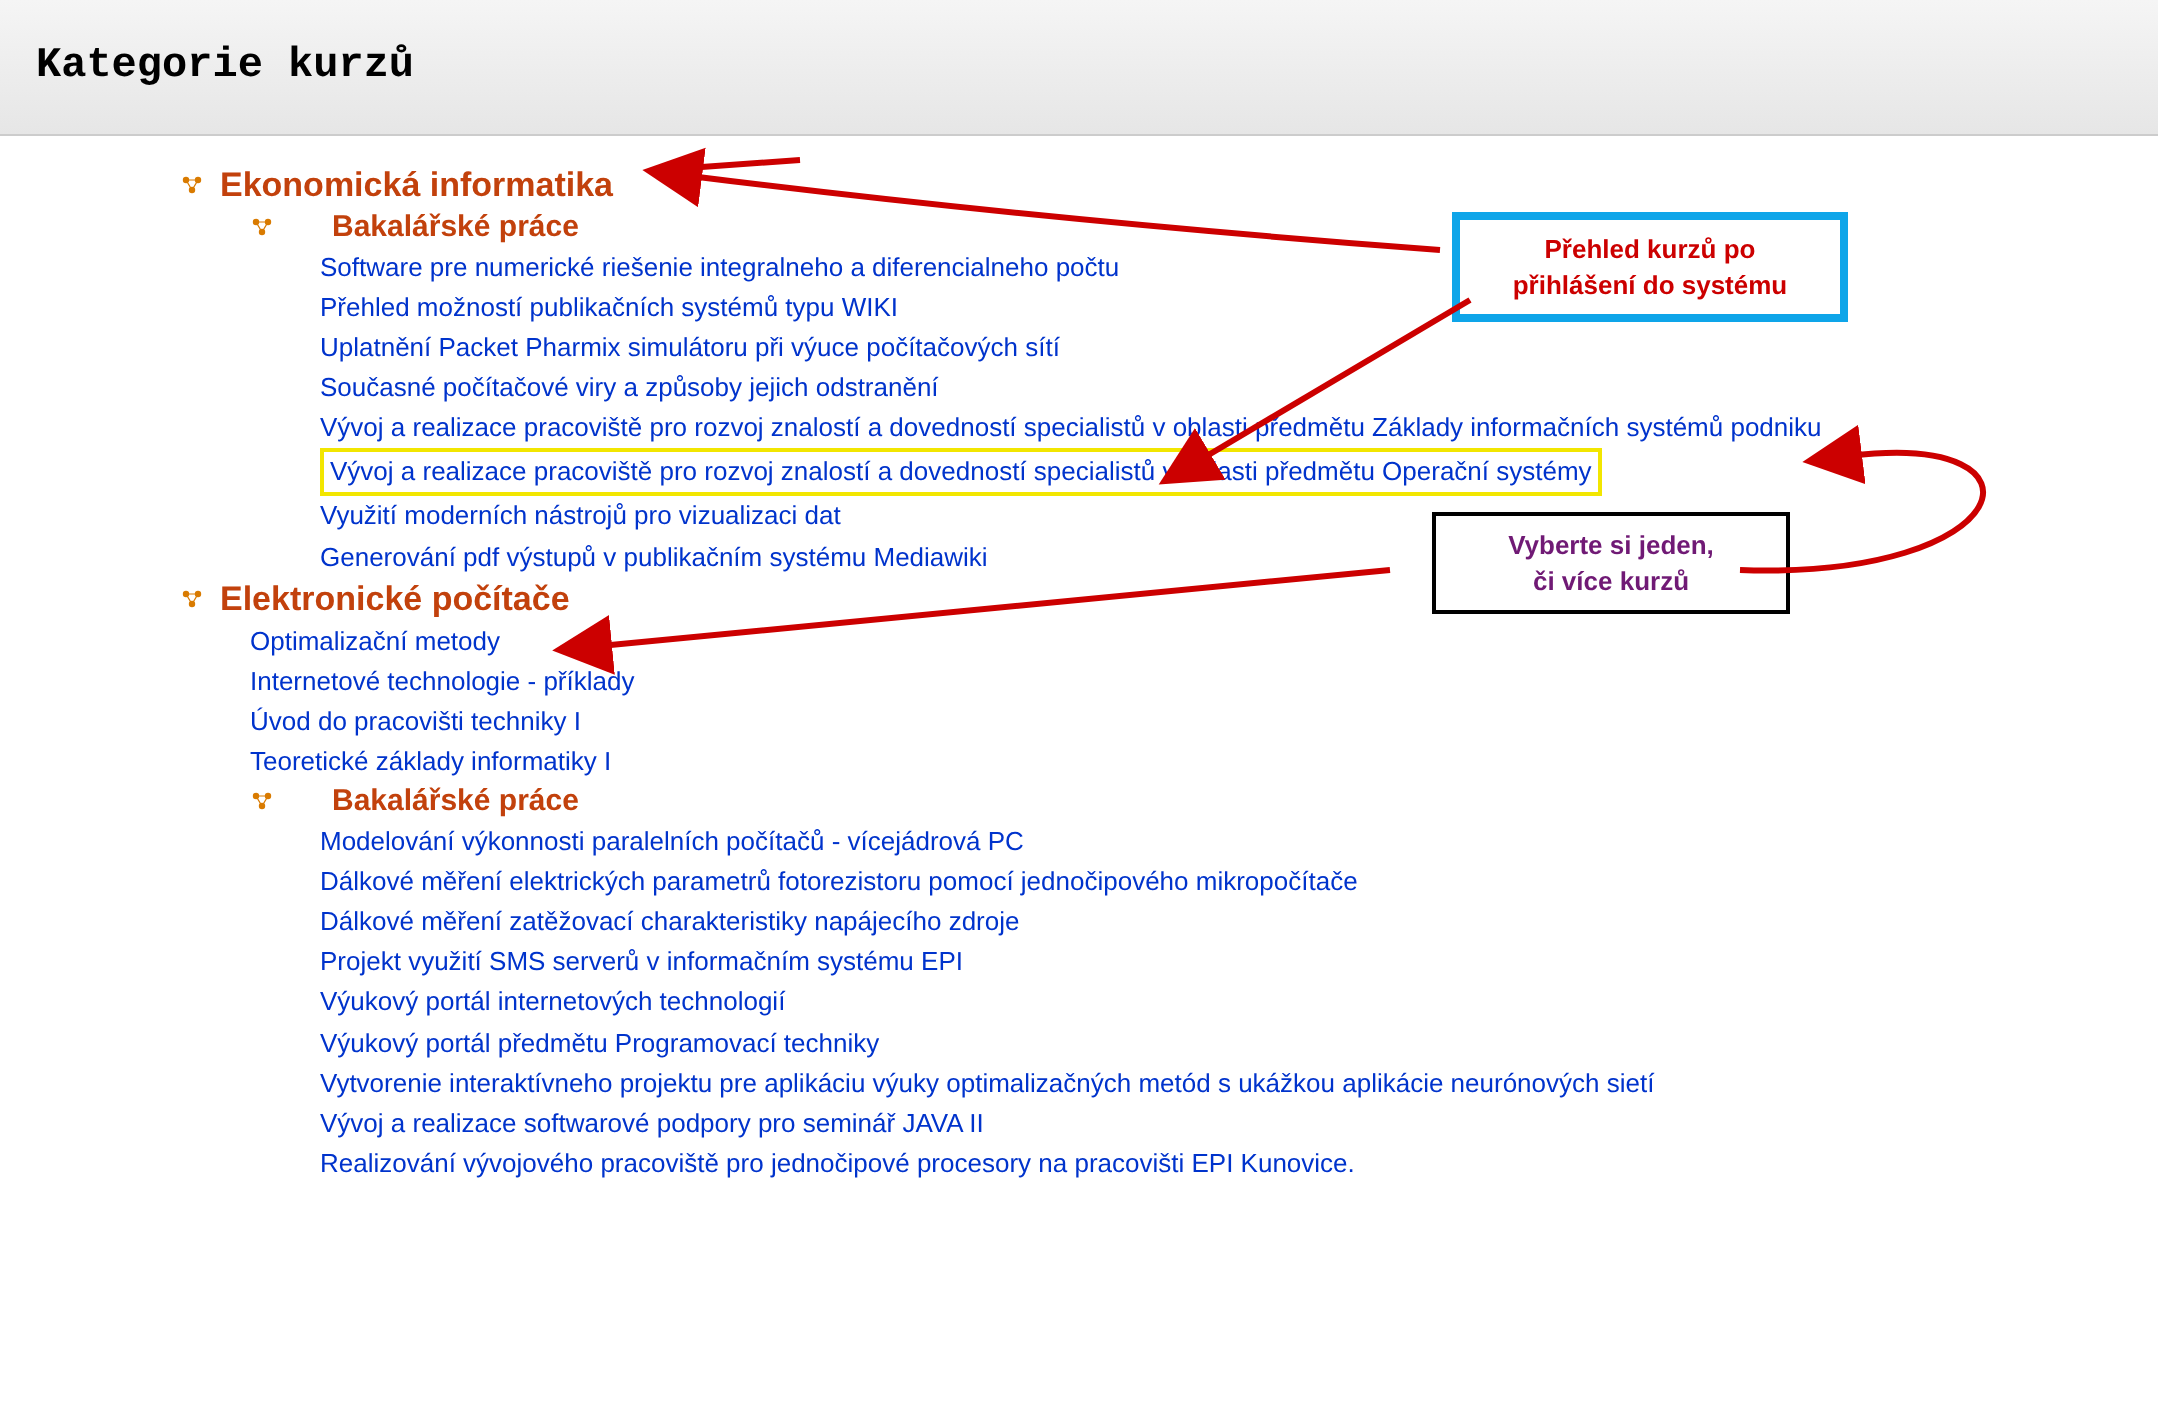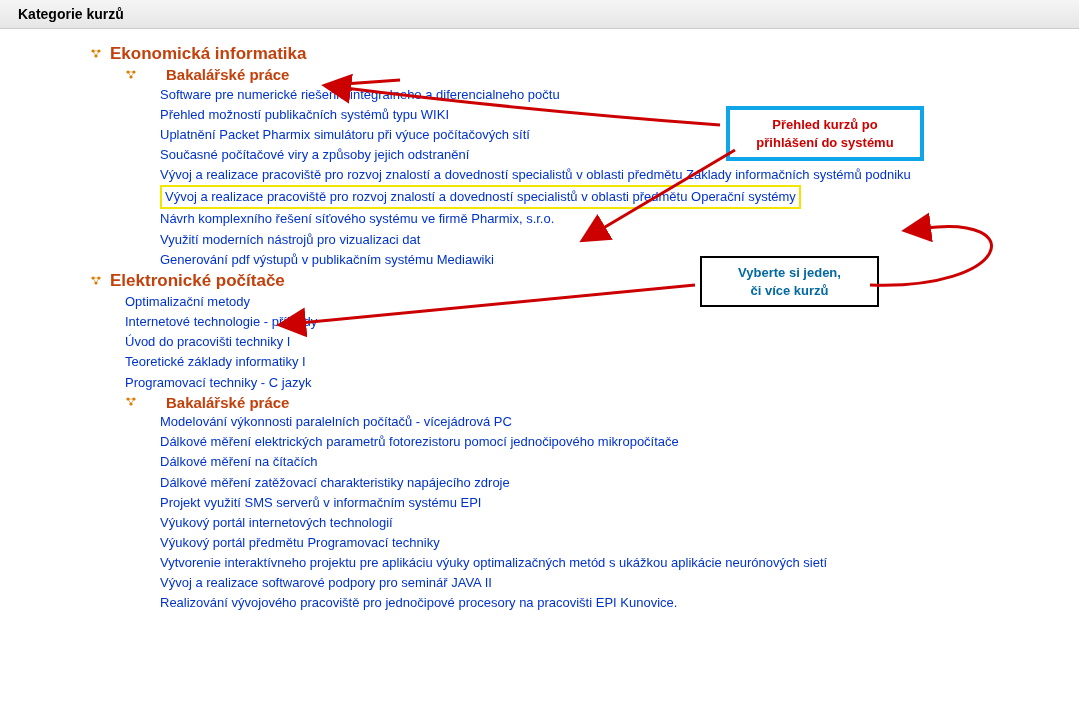--- a/index.html
+++ b/index.html
@@ -9,24 +9,25 @@
     font-size: 13px;
     background: #fff;
     width: 1079px;
     height: 708px;
     overflow: hidden;
     position: relative;
   }
   .header-bar {
     background: linear-gradient(#f5f5f5, #e6e6e6);
     border-bottom: 1px solid #ccc;
-    padding: 6px 18px;
+    padding: 22px 18px;
     font-weight: bold;
-    font-size: 14px;
+    font-size: 21px;
     color: #000;
+    font-family: Liberation Mono, monospace;
   }
   .content {
     padding: 14px 20px 0 20px;
   }
   .cat-row {
     display: flex;
     align-items: center;
     line-height: 1.3;
   }
   .ind1 { margin-left: 70px; }
@@ -62,21 +63,21 @@
     border: 4px solid #0ea5e9;
     background: #fff;
     text-align: center;
     color: #cc0000;
     font-weight: bold;
     font-size: 13px;
     line-height: 1.35;
     padding: 6px 10px;
   }
   #callout1 { top: 106px; left: 726px; width: 170px; }
-  #callout2 { top: 256px; left: 700px; width: 155px; border-color:#000; color:#0369a1; }
+  #callout2 { top: 256px; left: 716px; width: 155px; border-color:#000; color:#701a75; }
   #callout2.blackborder { border: 2px solid #000; }
   .overlay { position:absolute; top:0; left:0; width:1079px; height:708px; pointer-events:none; }
 </style>
 </head>
 <body>
 
 <div class="header-bar">Kategorie kurzů</div>
 
 <div class="content">
 
@@ -103,57 +104,54 @@
     </span>
     <a href="#" class="cat-link cat-mid">Bakalářské práce</a>
   </div>
 
   <div class="ind-course-a"><a href="#" class="course-link">Software pre numerické riešenie integralneho a diferencialneho počtu</a></div>
   <div class="ind-course-a"><a href="#" class="course-link">Přehled možností publikačních systémů typu WIKI</a></div>
   <div class="ind-course-a"><a href="#" class="course-link">Uplatnění Packet Pharmix simulátoru při výuce počítačových sítí</a></div>
   <div class="ind-course-a"><a href="#" class="course-link">Současné počítačové viry a způsoby jejich odstranění</a></div>
   <div class="ind-course-a"><a href="#" class="course-link">Vývoj a realizace pracoviště pro rozvoj znalostí a dovedností specialistů v oblasti předmětu Základy informačních systémů podniku</a></div>
   <div class="ind-course-a"><span class="highlight-box"><a href="#" class="course-link">Vývoj a realizace pracoviště pro rozvoj znalostí a dovedností specialistů v oblasti předmětu Operační systémy</a></span></div>
-  <div class="ind-course-a"><a href="#" class="course-link">Návrh komplexního řešení síťového systému ve firmě Pharmix, s.r.o.</a></div>
   <div class="ind-course-a"><a href="#" class="course-link">Využití moderních nástrojů pro vizualizaci dat</a></div>
   <div class="ind-course-a"><a href="#" class="course-link">Generování pdf výstupů v publikačním systému Mediawiki</a></div>
 
   <div class="cat-row ind1">
     <span class="cat-icon">
       <svg viewBox="0 0 14 12">
           <circle cx="3" cy="3" r="1.6" fill="#d97b00"></circle>
           <circle cx="9" cy="3" r="1.6" fill="#d97b00"></circle>
           <circle cx="6" cy="8" r="1.6" fill="#d97b00"></circle>
           <path d="M3 3 L9 3 L6 8 Z" fill="none" stroke="#d97b00" stroke-width="0.6"></path>
         </svg>
     </span>
     <a href="#" class="cat-link cat-big">Elektronické počítače</a>
   </div>
 
   <div class="ind-course-c"><a href="#" class="course-link">Optimalizační metody</a></div>
   <div class="ind-course-c"><a href="#" class="course-link">Internetové technologie - příklady</a></div>
   <div class="ind-course-c"><a href="#" class="course-link">Úvod do pracovišti techniky I</a></div>
   <div class="ind-course-c"><a href="#" class="course-link">Teoretické základy informatiky I</a></div>
-  <div class="ind-course-c"><a href="#" class="course-link">Programovací techniky - C jazyk</a></div>
 
   <div class="cat-row ind2">
     <span class="cat-icon">
       <svg viewBox="0 0 14 12">
           <circle cx="3" cy="3" r="1.6" fill="#d97b00"></circle>
           <circle cx="9" cy="3" r="1.6" fill="#d97b00"></circle>
           <circle cx="6" cy="8" r="1.6" fill="#d97b00"></circle>
           <path d="M3 3 L9 3 L6 8 Z" fill="none" stroke="#d97b00" stroke-width="0.6"></path>
         </svg>
     </span>
     <a href="#" class="cat-link cat-mid">Bakalářské práce</a>
   </div>
 
   <div class="ind-course-a"><a href="#" class="course-link">Modelování výkonnosti paralelních počítačů - vícejádrová PC</a></div>
   <div class="ind-course-a"><a href="#" class="course-link">Dálkové měření elektrických parametrů fotorezistoru pomocí jednočipového mikropočítače</a></div>
-  <div class="ind-course-a"><a href="#" class="course-link">Dálkové měření na čítačích</a></div>
   <div class="ind-course-a"><a href="#" class="course-link">Dálkové měření zatěžovací charakteristiky napájecího zdroje</a></div>
   <div class="ind-course-a"><a href="#" class="course-link">Projekt využití SMS serverů v informačním systému EPI</a></div>
   <div class="ind-course-a"><a href="#" class="course-link">Výukový portál internetových technologií</a></div>
   <div class="ind-course-a"><a href="#" class="course-link">Výukový portál předmětu Programovací techniky</a></div>
   <div class="ind-course-a"><a href="#" class="course-link">Vytvorenie interaktívneho projektu pre aplikáciu výuky optimalizačných metód s ukážkou aplikácie neurónových sietí</a></div>
   <div class="ind-course-a"><a href="#" class="course-link">Vývoj a realizace softwarové podpory pro seminář JAVA II</a></div>
   <div class="ind-course-a"><a href="#" class="course-link">Realizování vývojového pracoviště pro jednočipové procesory na pracovišti EPI Kunovice.</a></div>
 
 </div>
 

